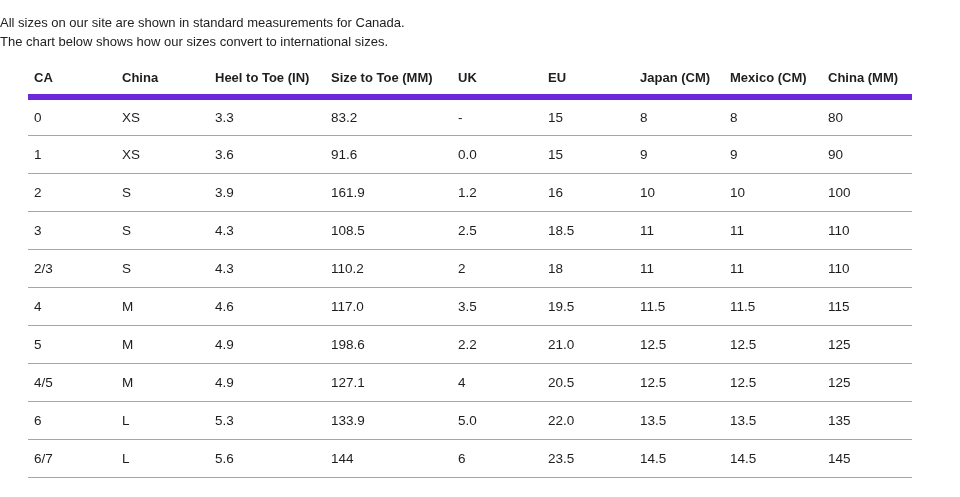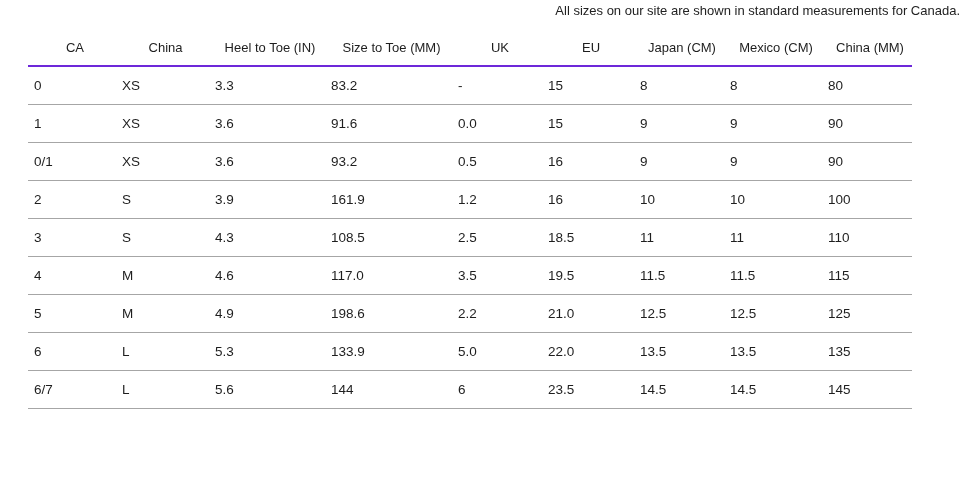--- a/index.html
+++ b/index.html
@@ -5,67 +5,68 @@
   * { margin: 0; padding: 0; box-sizing: border-box; }
   html, body {
     width: 960px;
     height: 497px;
     overflow: hidden;
     background: #ffffff;
     font-family: "Liberation Sans", "DejaVu Sans", sans-serif;
     color: #1e1e1e;
   }
   .intro {
-    padding-top: 1px;
-    text-align: right;
+    padding-top: 13px;
+    text-align: left;
     font-size: 13px;
     line-height: 19px;
     color: #222222;
   }
   table.size-table {
     table-layout: fixed;
     border-collapse: collapse;
     margin: 9px 0 0 28px;
     width: 884px;
   }
   col.c1 { width: 88px; }
   col.c2 { width: 93px; }
   col.c3 { width: 116px; }
   col.c4 { width: 127px; }
   col.c5 { width: 90px; }
   col.c6 { width: 92px; }
   col.c7 { width: 90px; }
   col.c8 { width: 98px; }
   col.c9 { width: 90px; }
   th {
-    text-align: center;
+    text-align: left;
     font-size: 13px;
-    font-weight: 400;
+    font-weight: 700;
     height: 37px;
     padding-left: 6px;
     vertical-align: middle;
-    border-bottom: 2px solid #6d28d9;
+    border-bottom: 6px solid #6d28d9;
     white-space: nowrap;
   }
   td {
     text-align: left;
     font-size: 13.5px;
     font-weight: 400;
     height: 38px;
     padding-left: 6px;
     vertical-align: middle;
     border-bottom: 1px solid #a6a6a6;
     white-space: nowrap;
   }
 </style>
 </head>
 <body>
 
 <div class="intro">
   <div>All sizes on our site are shown in standard measurements for Canada.</div>
+  <div>The chart below shows how our sizes convert to international sizes.</div>
 </div>
 
 <table class="size-table">
   <colgroup>
     <col class="c1">
       <col class="c2">
       <col class="c3">
       <col class="c4">
       <col class="c5">
     <col class="c6">
@@ -103,31 +104,20 @@
         <td>XS</td>
         <td>3.6</td>
         <td>91.6</td>
         <td>0.0</td>
         <td>15</td>
         <td>9</td>
         <td>9</td>
         <td>90</td>
       </tr>
       <tr>
-        <td>0/1</td>
-        <td>XS</td>
-        <td>3.6</td>
-        <td>93.2</td>
-        <td>0.5</td>
-        <td>16</td>
-        <td>9</td>
-        <td>9</td>
-        <td>90</td>
-      </tr>
-      <tr>
         <td>2</td>
         <td>S</td>
         <td>3.9</td>
         <td>161.9</td>
         <td>1.2</td>
         <td>16</td>
         <td>10</td>
         <td>10</td>
         <td>100</td>
       </tr>
@@ -136,20 +126,31 @@
         <td>S</td>
         <td>4.3</td>
         <td>108.5</td>
         <td>2.5</td>
         <td>18.5</td>
         <td>11</td>
         <td>11</td>
         <td>110</td>
       </tr>
       <tr>
+        <td>2/3</td>
+        <td>S</td>
+        <td>4.3</td>
+        <td>110.2</td>
+        <td>2</td>
+        <td>18</td>
+        <td>11</td>
+        <td>11</td>
+        <td>110</td>
+      </tr>
+      <tr>
         <td>4</td>
         <td>M</td>
         <td>4.6</td>
         <td>117.0</td>
         <td>3.5</td>
         <td>19.5</td>
         <td>11.5</td>
         <td>11.5</td>
         <td>115</td>
       </tr>
@@ -158,20 +159,31 @@
         <td>M</td>
         <td>4.9</td>
         <td>198.6</td>
         <td>2.2</td>
         <td>21.0</td>
         <td>12.5</td>
         <td>12.5</td>
         <td>125</td>
       </tr>
       <tr>
+        <td>4/5</td>
+        <td>M</td>
+        <td>4.9</td>
+        <td>127.1</td>
+        <td>4</td>
+        <td>20.5</td>
+        <td>12.5</td>
+        <td>12.5</td>
+        <td>125</td>
+      </tr>
+      <tr>
         <td>6</td>
         <td>L</td>
         <td>5.3</td>
         <td>133.9</td>
         <td>5.0</td>
         <td>22.0</td>
         <td>13.5</td>
         <td>13.5</td>
         <td>135</td>
       </tr>

